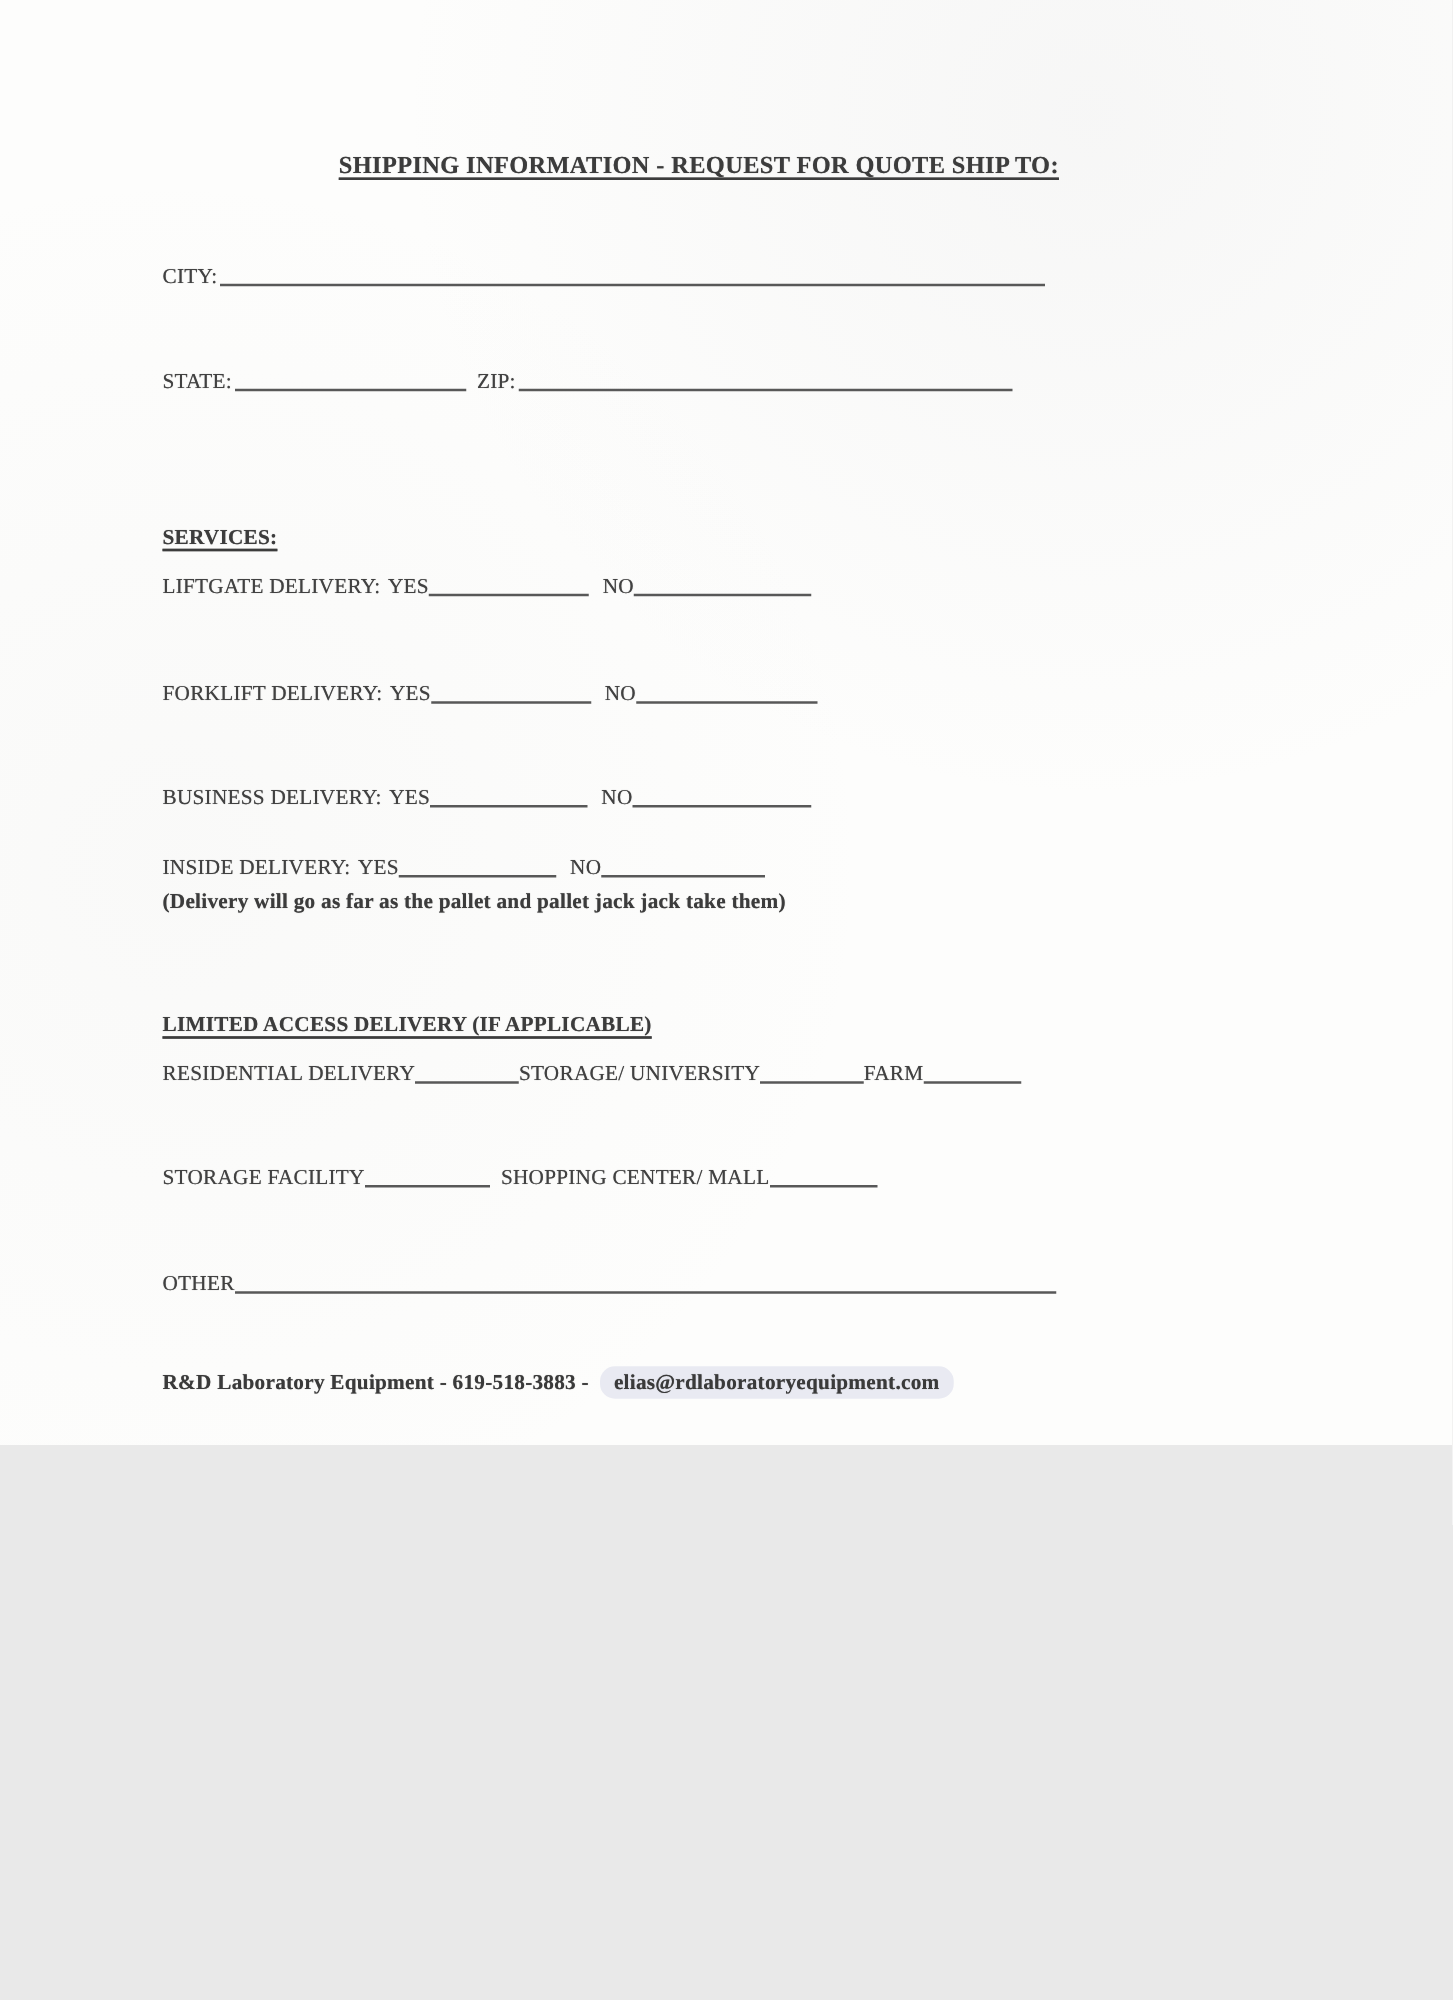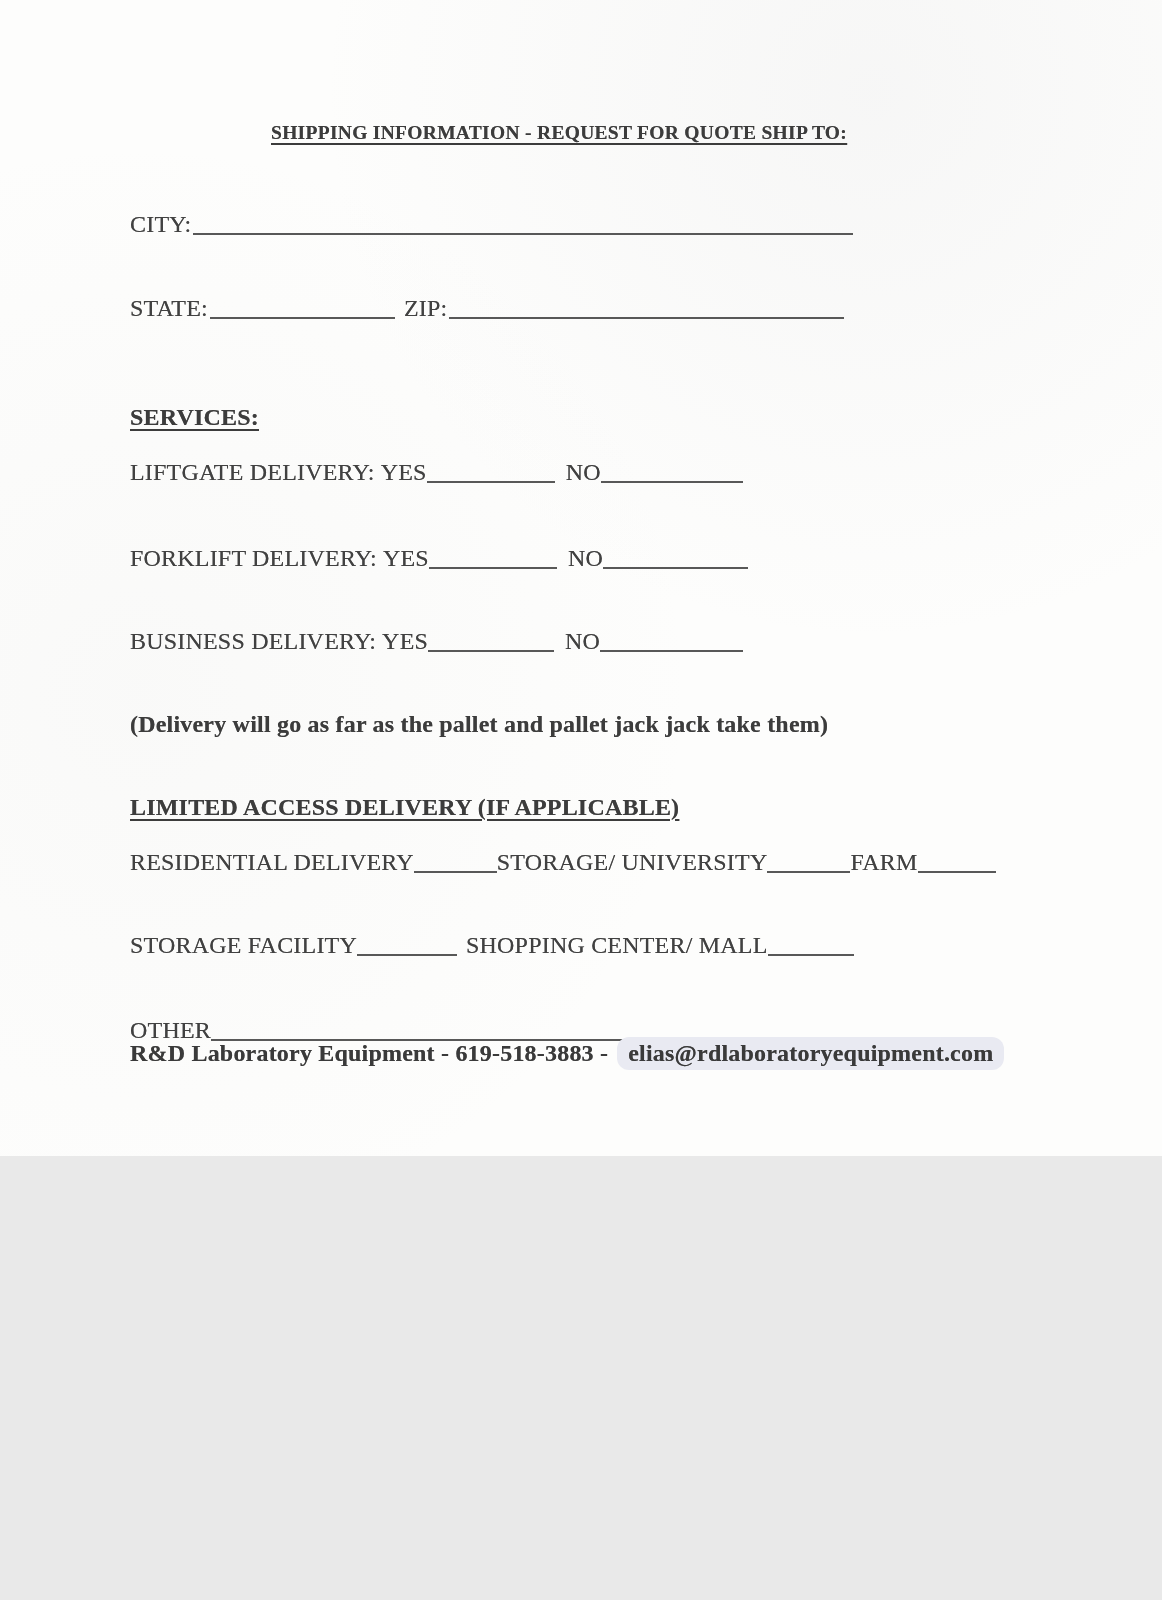--- a/index.html
+++ b/index.html
@@ -31,30 +31,31 @@
     letter-spacing: 0.3px;
     color: #3c3c3c;
     text-decoration: underline;
     text-decoration-thickness: 2px;
     text-underline-offset: 4px;
     white-space: nowrap;
   }
   .row {
     position: absolute;
     left: 130px;
-    font-size: 24px;
+    font-size: 17px;
     white-space: nowrap;
     letter-spacing: 0.2px;
   }
   .heading {
     font-weight: bold;
     color: #3c3c3c;
     text-decoration: underline;
     text-decoration-thickness: 2px;
     text-underline-offset: 4px;
+    margin-top: 16px;
   }
   .blank {
     display: inline-block;
     border-bottom: 2px solid #585858;
     height: 14px;
     vertical-align: -3px;
   }
   .lbl { margin-right: 2px; }
   .yes-lbl { margin-left: 6px; }
   .no-lbl { margin-left: 11px; }
@@ -114,37 +115,40 @@
   </div>
 
   <div class="row" style="top:545px">
     <span>FORKLIFT DELIVERY:</span><span class="yes-lbl">YES</span><span class="blank" style="width:128px"></span><span class="no-lbl">NO</span><span class="blank" style="width:145px"></span>
   </div>
 
   <div class="row" style="top:628px">
     <span>BUSINESS DELIVERY:</span><span class="yes-lbl">YES</span><span class="blank" style="width:126px"></span><span class="no-lbl">NO</span><span class="blank" style="width:143px"></span>
   </div>
 
+  <div class="row" style="top:684px">
+    <span>INSIDE DELIVERY:</span><span class="yes-lbl">YES</span><span class="blank" style="width:126px"></span><span class="no-lbl">NO</span><span class="blank" style="width:131px"></span>
+  </div>
 
   <div class="row note" style="top:711px">(Delivery will go as far as the pallet and pallet jack jack take them)</div>
 
   <div class="row heading" style="top:794px">LIMITED ACCESS DELIVERY (IF APPLICABLE)</div>
 
   <div class="row" style="top:849px">
     <span>RESIDENTIAL DELIVERY</span><span class="blank" style="width:83px"></span><span>STORAGE/ UNIVERSITY</span><span class="blank" style="width:83px"></span><span>FARM</span><span class="blank" style="width:78px"></span>
   </div>
 
   <div class="row" style="top:932px">
     <span>STORAGE FACILITY</span><span class="blank gap-right" style="width:100px"></span><span>SHOPPING CENTER/ MALL</span><span class="blank" style="width:86px"></span>
   </div>
 
   <div class="row" style="top:1017px">
     <span>OTHER</span><span class="blank" style="width:657px"></span>
   </div>
 
-  <div class="row footer-row" style="top:1040px">
+  <div class="row footer-row" style="top:1096px">
     <span>R&amp;D Laboratory Equipment - 619-518-3883 -</span><span class="email-pill">elias@rdlaboratoryequipment.com</span>
   </div>
 
   <div class="smudge-a"></div>
   <div class="smudge-b"></div>
 
 </div>
 
 </body></html>

